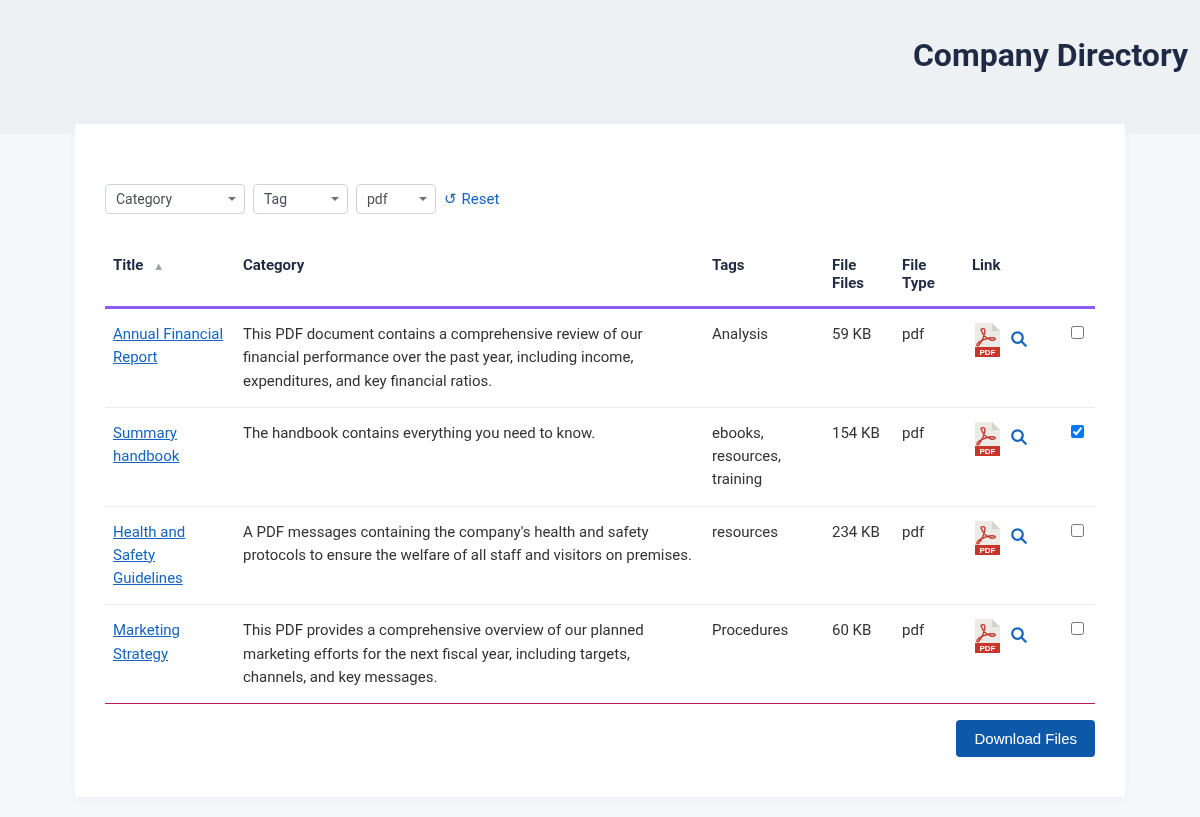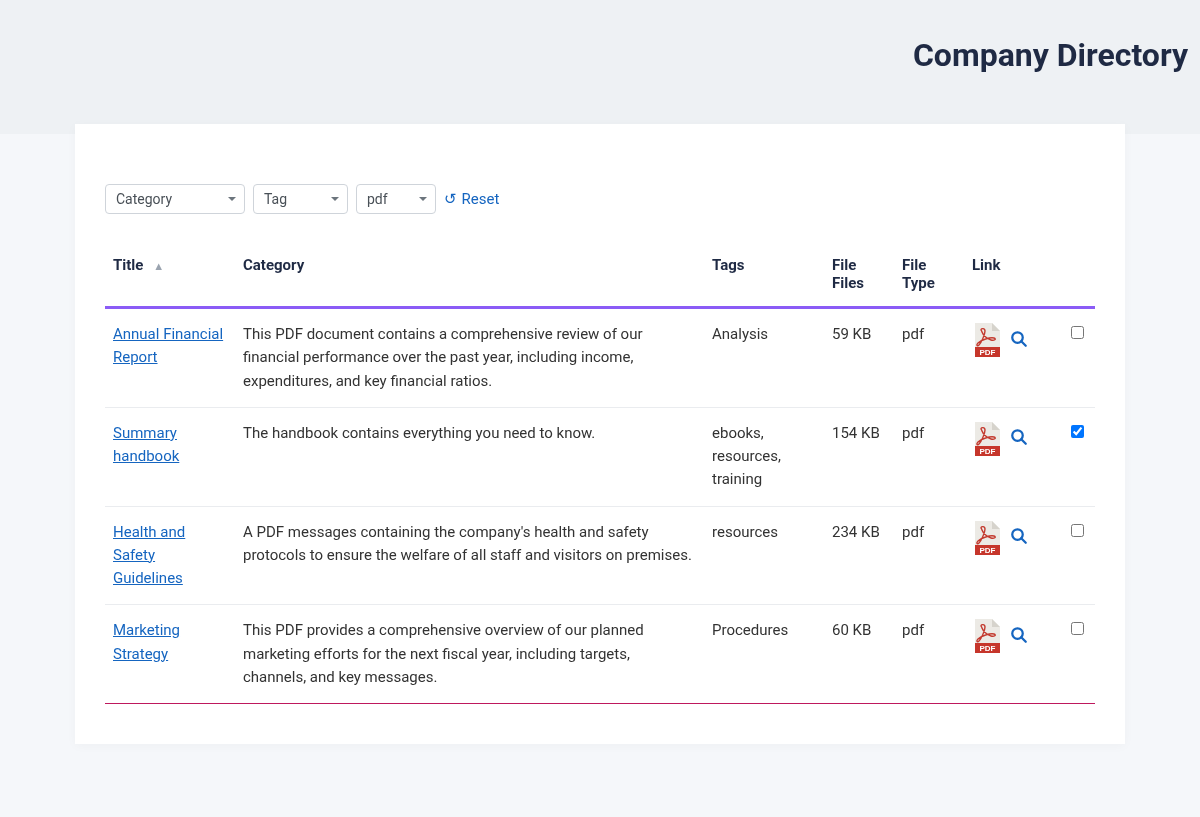--- a/index.html
+++ b/index.html
@@ -318,15 +318,18 @@
   <circle cx="10" cy="10" r="7"></circle>
   <line x1="15" y1="15" x2="21" y2="21"></line>
 </svg></span>
       </div>
     </td>
     <td class="check-cell"><input type="checkbox" class="check" style=""></td>
   </tr>
         </tbody>
     </table>
 
+    <div class="footer-row">
+      <button class="download-btn">Download Files</button>
+    </div>
 
   </div>
 </div>
 
 </body></html>

